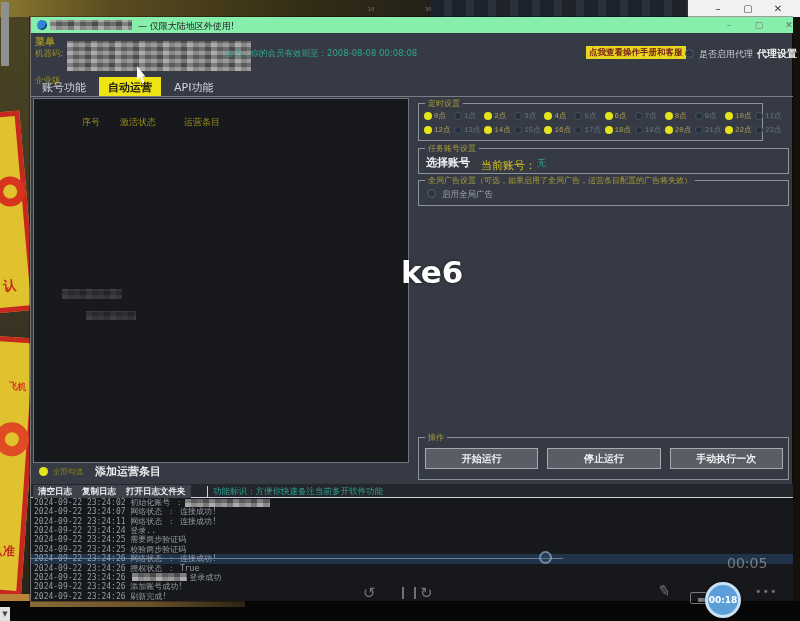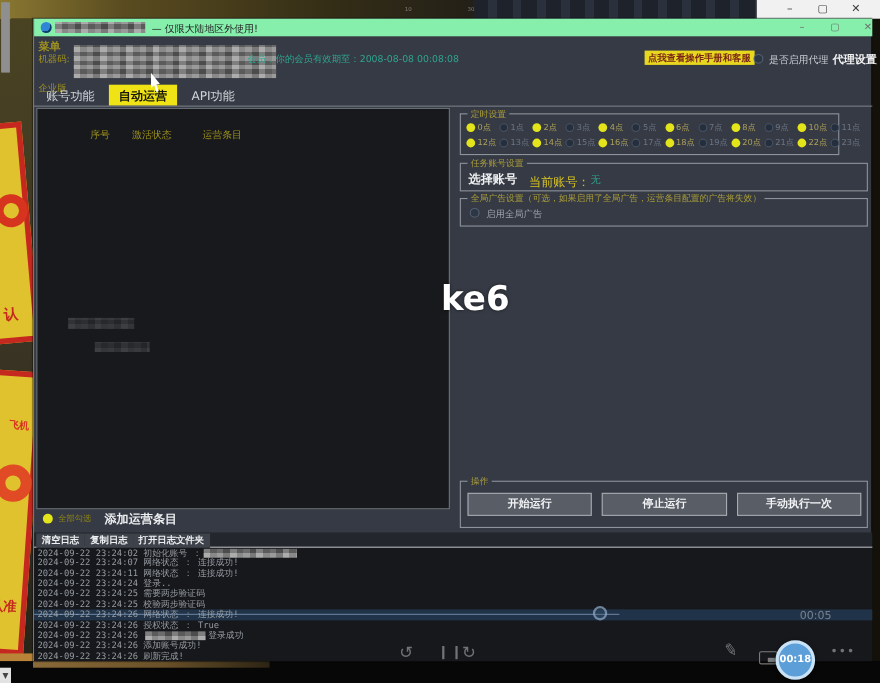--- a/index.html
+++ b/index.html
@@ -78,21 +78,21 @@
   .smudge { position:absolute; opacity:.25; }
   #left-footer { left:2px; top:447px; width:376px; height:17px; }
   #selall-circ { left:6px; top:3px; width:9px; height:9px; border-radius:50%; background:#e4e41a; }
   #selall-lbl { left:20px; top:3px; font-size:7.5px; color:#8d8514; white-space:nowrap; }
   #additem-btn { left:62px; top:0; font-size:11px; font-weight:bold; color:#eceef0; white-space:nowrap; }
 
   
   .gbox { position:absolute; border:1px solid #8d939b; }
   .gbox .legend { position:absolute; top:-6px; left:6px; background:#363a44;
     padding:0 3px; font-size:8px; color:#a99d3a; white-space:nowrap; }
-  #gb-timer { left:387px; top:86px; width:345px; height:38px; }
+  #gb-timer { left:387px; top:86px; width:345px; height:38px;font-family:Liberation Mono, monospace; }
   .hour-row { position:absolute; left:5px; width:362px; height:12px; display:flex; }
   .hour-cell { width:30.1px; display:flex; align-items:center; }
   .hour-dot { width:8px; height:8px; border-radius:50%; margin-right:2px; flex:none; }
   .hour-dot.on { background:#e4e41a; }
   .hour-dot.off { background:#242e3c; border:1px solid #465262; }
   .hour-lbl { font-size:7.5px; white-space:nowrap; }
   .hour-lbl.on { color:#aba15c; } .hour-lbl.off { color:#6b7585; }
 
   #gb-account { left:387px; top:131px; width:371px; height:26px; }
   #select-acct { left:7px; top:6px; font-size:11px; font-weight:bold; color:#f0f1f3; white-space:nowrap; }
@@ -132,21 +132,21 @@
 
   
   #watermark { left:401px; top:254px; font-size:31px; font-weight:bold; color:#fff;
     z-index:55; text-shadow:0 0 3px rgba(0,0,0,.6); }
   .faint { color:rgba(205,205,205,.5); z-index:55; }
   #pc-rew { left:363px; top:584px; font-size:15px; }
   #pc-rew-n,#pc-fwd-n { position:absolute; top:6px; font-size:5px; }
   #pc-rew-n { left:368px; } #pc-fwd-n { left:425px; }
   #pc-pause { left:398px; top:585px; font-size:12px; letter-spacing:2px; }
   #pc-fwd { left:420px; top:584px; font-size:15px; }
-  #faint-time { left:727px; top:555px; font-size:10px; }
+  #faint-time { left:727px; top:555px; font-size:14px; }
   #pencil-icon { left:658px; top:582px; font-size:15px; transform:rotate(10deg); }
   #pip-icon { left:690px; top:592px; width:17px; height:12px;
     border:1.5px solid rgba(205,205,205,.55); border-radius:2px; z-index:55; }
   #pip-icon::after { content:""; position:absolute; right:1px; bottom:1px; width:7px;
     height:4px; background:rgba(205,205,205,.55); }
   #timer-badge { left:705px; top:582px; width:36px; height:36px; border-radius:50%;
     background:#5c9fd8; border:3px solid #c9e2f6; z-index:56; color:#fff; font-size:9px;
     display:flex; align-items:center; justify-content:center; font-weight:bold;
     box-shadow:0 1px 4px rgba(0,0,0,.5); }
   #more-dots { left:755px; top:585px; font-size:11px; letter-spacing:1px; }
@@ -352,20 +352,21 @@
           <div class="act-btn">手动执行一次</div>
         </div>
     </div>
 
     <div id="log-toolbar" class="abs">
       <div id="log-btns">
           <div class="log-btn">清空日志</div>
           <div class="log-btn">复制日志</div>
           <div class="log-btn">打开日志文件夹</div>
         </div>
+      <div id="log-hint">功能标识：方便你快速备注当前多开软件功能</div>
     </div>
 
     <div id="log-area" class="abs">
         <div class="log-row"><span>2024-09-22 23:24:02 </span><span>初始化账号 ：</span><span class="log-red mosaic" style="width: 85px;"></span></div>
         <div class="log-row"><span>2024-09-22 23:24:07 </span><span>网络状态 ： 连接成功!</span></div>
         <div class="log-row"><span>2024-09-22 23:24:11 </span><span>网络状态 ： 连接成功!</span></div>
         <div class="log-row"><span>2024-09-22 23:24:24 </span><span>登录..</span></div>
         <div class="log-row"><span>2024-09-22 23:24:25 </span><span>需要两步验证码</span></div>
         <div class="log-row"><span>2024-09-22 23:24:25 </span><span>校验两步验证码</span></div>
         <div class="log-row hl"><span>2024-09-22 23:24:26 </span><span>网络状态 ： 连接成功!</span><div class="seek-line"></div><div class="seek-knob"></div></div>

